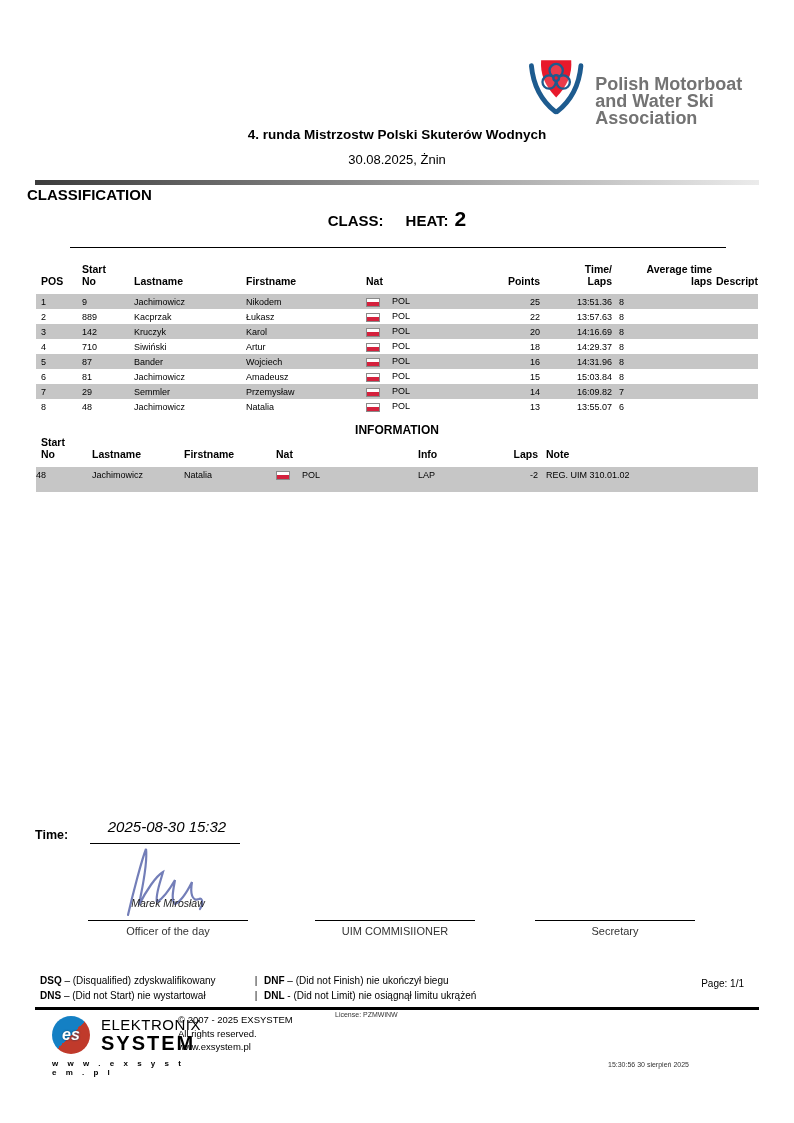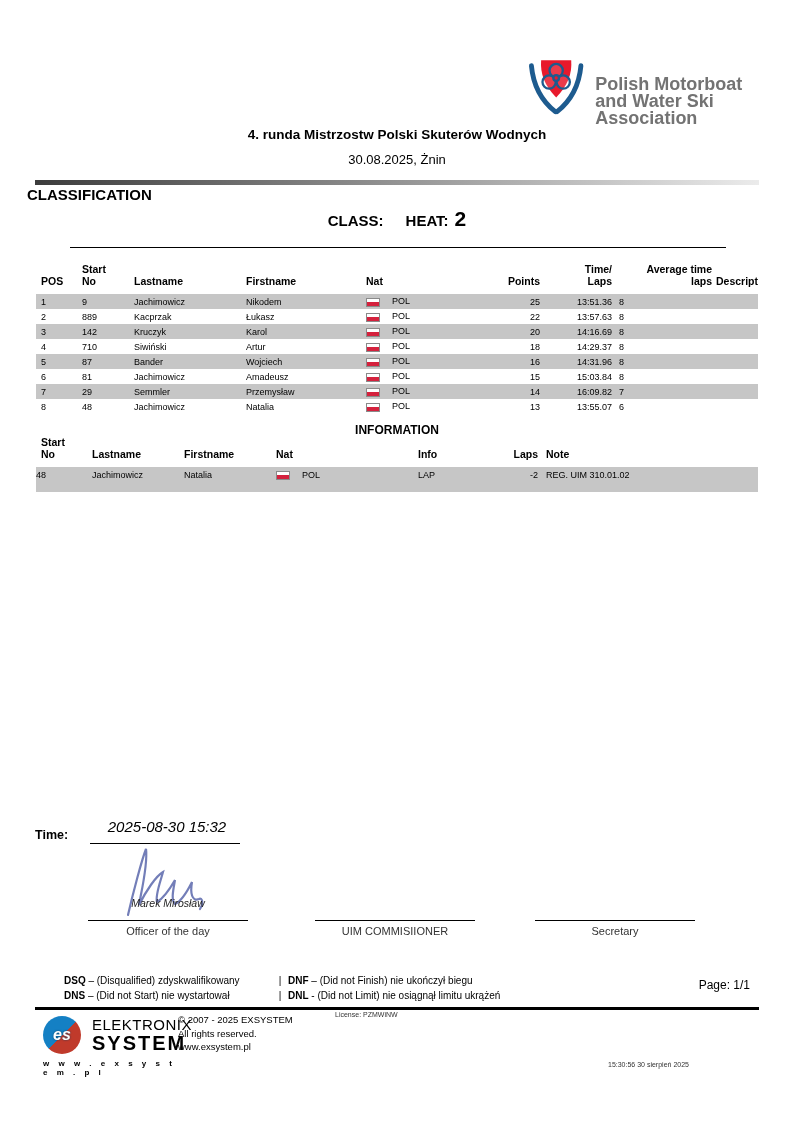--- a/index.html
+++ b/index.html
@@ -51,27 +51,27 @@
   .time-label{left:35px;top:828px;font-weight:bold;font-size:12.5px;}
   .time-line{left:90px;top:843px;width:150px;border-top:1.5px solid #000;height:0;}
   .time-value{left:92px;top:818px;width:150px;text-align:center;font-style:italic;font-size:15px;}
   .sig-svg{left:112px;top:843px;}
   .sig-name{left:88px;top:897px;width:160px;text-align:center;font-style:italic;font-size:10.5px;color:#222;}
   .sig-line{top:920px;width:160px;border-top:1.2px solid #000;height:0;}
   .sig-caption{top:925px;width:160px;text-align:center;font-size:11px;color:#333;}
 
   
   .legend{left:40px;top:974px;font-size:10px;line-height:14.5px;}
-  .legend-item.first{display:inline-block;width:208px;margin-left:24px;}
+  .legend-item.first{display:inline-block;width:208px;}
   .legend-pipe{display:inline-block;width:16px;text-align:center;}
-  .page-label{right:44px;top:978px;font-size:12px;}
+  .page-label{right:50px;top:978px;font-size:10px;}
 
   
   .footer-rule{left:35px;top:1007px;width:724px;height:2.5px;background:#000;}
-  .footer-logo{left:43px;top:1015px;width:140px;}
+  .footer-logo{left:52px;top:1015px;width:140px;}
   .fl-top{display:flex;align-items:center;}
   .fl-circle{width:38px;height:38px;border-radius:50%;flex:0 0 38px;
              background:linear-gradient(135deg,#1480c4 0 50%,#c03a2b 50% 100%);
              color:#fff;font-weight:bold;font-style:italic;font-size:16px;
              display:flex;align-items:center;justify-content:center;
              text-shadow:0 0 2px #063a5e;}
   .fl-bar{width:3px;height:40px;background:#000;margin:0 6px 0 5px;}
   .fl-name1{font-weight:normal;font-size:15px;letter-spacing:.5px;line-height:16px;}
   .fl-name2{font-weight:bold;font-size:20px;letter-spacing:2px;line-height:20px;}
   .fl-web{font-weight:bold;font-size:8px;letter-spacing:3.5px;margin-top:4px;}

